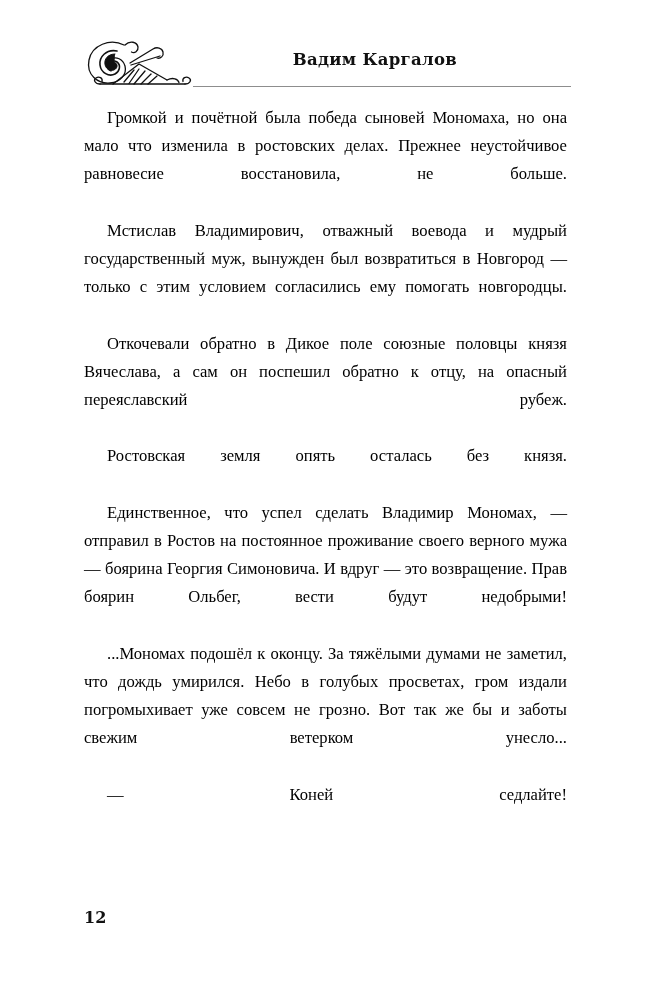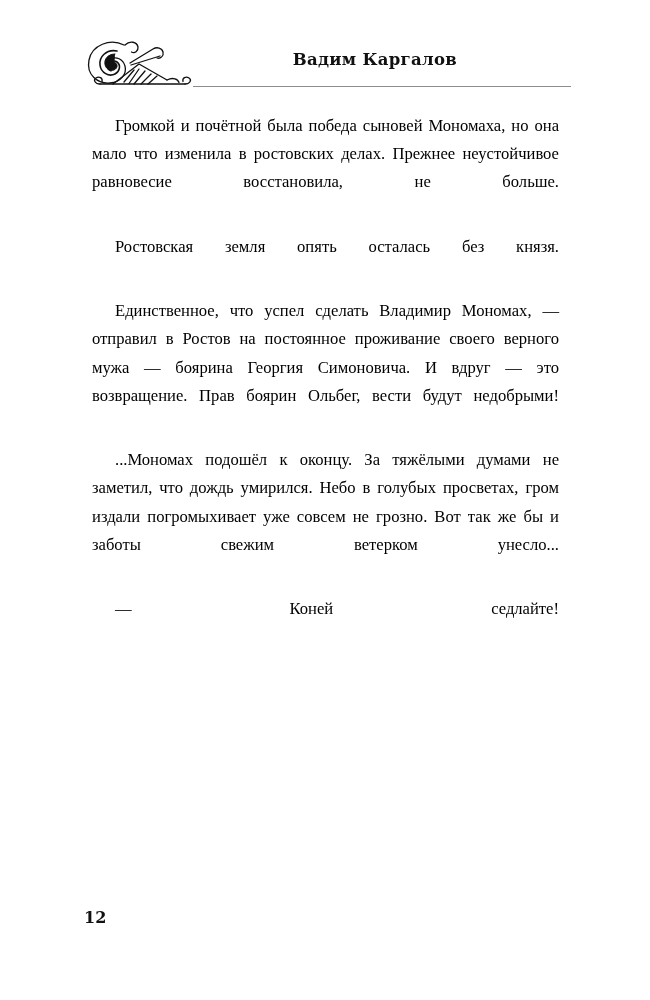--- a/index.html
+++ b/index.html
@@ -74,21 +74,21 @@
 
   
   .text-block {
     position: absolute;
     left: 84px;
     top: 104px;
     width: 483px;
   }
 
   .para {
-    margin: 8px;
+    margin: 0;
     text-indent: 23px;
     text-align: justify;
     font-size: 16.6px;
     line-height: 28.2px;
     hyphens: manual;
     -webkit-hyphens: manual;
     word-spacing: 0px;
   }
 
   
@@ -146,20 +146,22 @@
       </svg>
     </div>
 
     <div class="header-rule"></div>
 
     <div class="header-author">Вадим Каргалов</div>
   </div>
 
   <div class="text-block">
     <p class="para">Громкой и почётной была победа сыновей Мономаха, но она мало что изменила в ростовских делах. Прежнее неустойчивое равновесие восстановила, не больше.</p>
+    <p class="para">Мстислав Владимирович, отважный воевода и мудрый государственный муж, вынужден был возвратиться в Новгород — только с этим условием согласились ему помогать новгородцы.</p>
+    <p class="para">Откочевали обратно в Дикое поле союзные половцы князя Вячеслава, а сам он поспешил обратно к отцу, на опасный переяславский рубеж.</p>
     <p class="para">Ростовская земля опять осталась без князя.</p>
     <p class="para">Единственное, что успел сделать Владимир Мономах, — отправил в Ростов на постоянное проживание своего верного мужа — боярина Георгия Симоновича. И вдруг — это возвращение. Прав боярин Ольбег, вести будут недобрыми!</p>
     <p class="para">...Мономах подошёл к оконцу. За тяжёлыми думами не заметил, что дождь умирился. Небо в голубых просветах, гром издали погромыхивает уже совсем не грозно. Вот так же бы и заботы свежим ветерком унесло...</p>
     <p class="para">— Коней седлайте!</p>
 
   </div>
 
   <div class="folio">12</div>
 
 </div>

